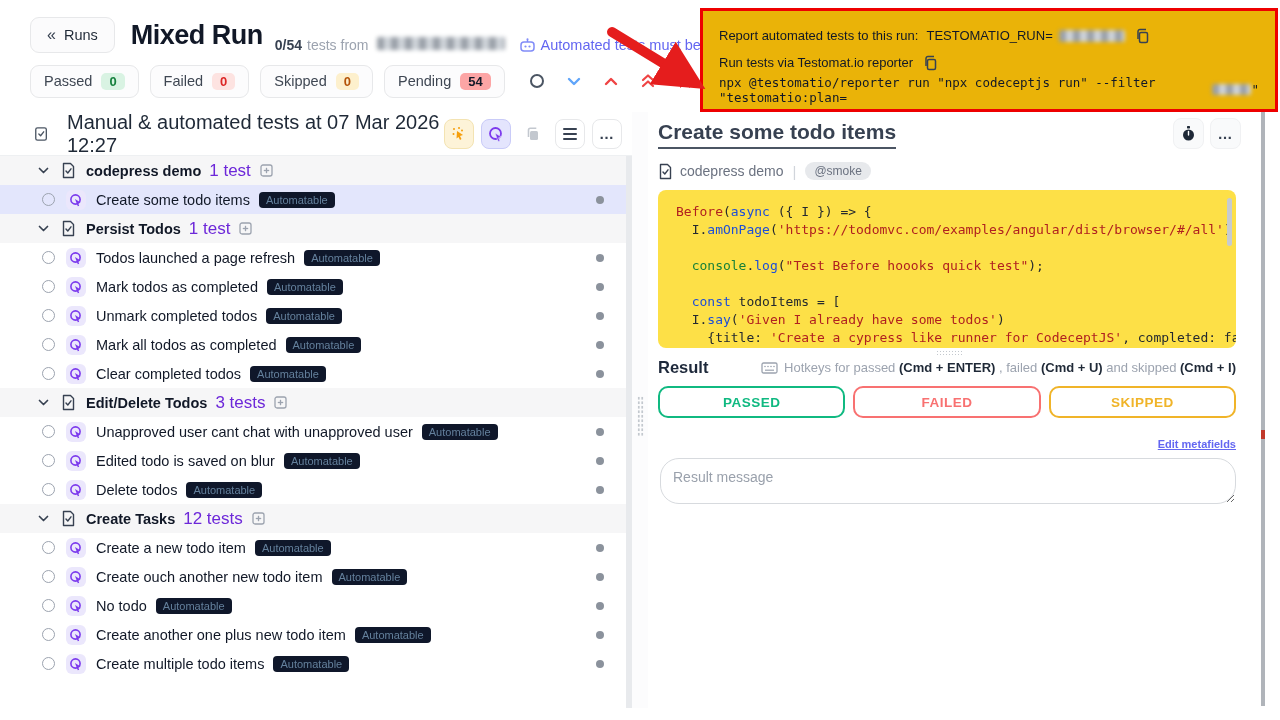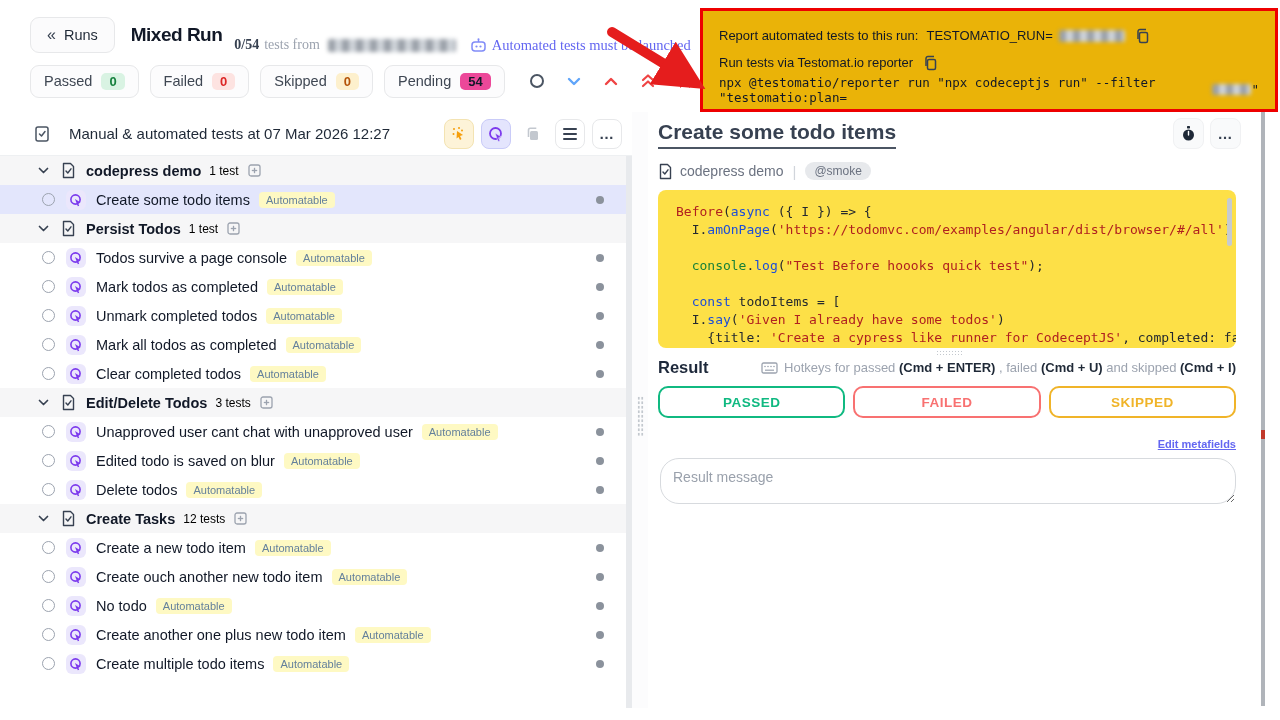--- a/index.html
+++ b/index.html
@@ -5,82 +5,82 @@
   * { margin:0; padding:0; box-sizing:border-box; }
   html,body { width:1280px; height:720px; background:#fff; overflow:hidden;
     font-family:"Liberation Sans", sans-serif; color:#1f2937; }
 
   
   #header-row1 { position:absolute; left:30px; top:14px; height:42px; display:flex; align-items:center; }
   .runs-btn { display:flex; align-items:center; gap:8px; height:36px; padding:0 16px;
     background:#fbfbfc; border:1px solid #e7e8ea; border-radius:9px; font-size:14.5px;
     color:#1f2937; cursor:pointer; }
   .runs-btn .chev { font-size:16px; color:#374151; }
-  .run-title { font-size:19px; font-weight:800; letter-spacing:-.5px; color:#111827; margin-left:16px; }
-  .progress-cluster { display:flex; align-items:center; margin-left:12px; margin-top:20px; font-size:14px;font-family:Liberation Serif, serif; }
+  .run-title { font-size:27px; font-weight:800; letter-spacing:-.5px; color:#111827; margin-left:16px; }
+  .progress-cluster { display:flex; margin-left:12px; margin-top:20px; font-size:14px; }
   .progress-num { font-weight:700; color:#374151; }
   .tests-from { color:#9ca3af; margin-left:5px; }
   .redacted { display:inline-block; height:13px; border-radius:2px; filter:blur(2px);
     background:repeating-linear-gradient(90deg,#9aa0a8 0 7px,#cfd4da 7px 14px); }
   .redact-hdr { width:128px; margin-left:8px; }
   .auto-link { display:flex; align-items:center; gap:5px; margin-left:14px; color:#6366f1;
     font-size:14.5px; cursor:pointer; }
 
   #header-row2 { position:absolute; left:30px; top:64px; height:34px; display:flex; align-items:center; gap:11px; }
   .chip { display:flex; align-items:center; height:33px; padding:0 13px; background:#fcfcfd;
     border:1px solid #e7e8ea; border-radius:9px; cursor:pointer; }
   .chip-label { font-size:14.5px; color:#3f4753; font-weight:500; }
   .chip-count { margin-left:9px; padding:1px 8px; border-radius:5px; font-size:13px; font-weight:600; }
   .count-green { background:#d9f3e3; color:#15803d; }
   .count-red   { background:#fde3e1; color:#dc2626; }
   .count-amber { background:#fdf0cd; color:#b45309; }
-  .count-gray  { background:#ec4899; color:#111827; }
+  .count-gray  { background:#fca5a5; color:#111827; }
   .hicon { display:flex; align-items:center; justify-content:center; width:26px; height:26px; cursor:pointer; }
   .ring { width:14px; height:14px; border:2px solid #4b5563; border-radius:50%; }
   .progress-bar { width:145px; height:15px; background:#68717d; border-radius:8px; margin-left:6px; }
 
   
   #tooltip { position:absolute; left:700px; top:8px; width:578px; height:104px; z-index:5;
     background:#eab308; border:3px solid #ee0000; padding:11px 16px; }
   .tip-line { display:flex; align-items:center; height:27px; font-size:13px; color:#111827; }
   .tip-mono { font-family:"DejaVu Sans Mono", monospace; font-size:12.5px; }
   .copy-ic { margin-left:10px; cursor:pointer; flex:0 0 auto; }
   .redact-tip { width:66px; height:12px; margin-left:6px; }
   #arrow-svg { position:absolute; left:596px; top:24px; z-index:6; pointer-events:none; }
 
   
   #left-panel { position:absolute; left:0; top:112px; width:632px; height:596px; }
   #left-toolbar { position:absolute; left:0; top:0; width:100%; height:44px; display:flex;
     align-items:center; border-bottom:1px solid #eef0f2; }
-  .lt-title { font-size:15px; font-weight:500; color:#1f2937; margin-left:18px; }
+  .lt-title { font-size:20px; font-weight:500; color:#1f2937; margin-left:18px; }
   .lt-buttons { margin-left:auto; margin-right:10px; display:flex; gap:7px; }
   .tbtn { width:30px; height:30px; border-radius:8px; display:flex; align-items:center;
     justify-content:center; border:1px solid #e7e8ea; background:#fff; cursor:pointer; }
   .tbtn-yellow { background:#fdf3d8; border-color:#f3e3b2; }
   .tbtn-purple { background:#e4e5fd; border-color:#c9cbf8; }
   .tbtn-plain  { border-color:transparent; }
   .dots3 { font-size:15px; font-weight:700; color:#374151; letter-spacing:1px; line-height:10px; }
   .hamburger { display:flex; flex-direction:column; gap:3px; }
   .hamburger span { display:block; width:14px; height:2px; background:#374151; border-radius:1px; }
 
   #test-list { position:absolute; left:0; top:44px; width:626px; }
   .row { position:relative; height:29px; display:flex; align-items:center; cursor:pointer; }
   .row-suite { background:#f6f6f7; }
   .row-test  { background:#fff; }
   .row-test.selected { background:#e3e6fc; }
   .suite-chev { margin-left:38px; flex:0 0 auto; }
   .suite-icon { margin-left:12px; flex:0 0 auto; }
   .suite-label { margin-left:10px; font-size:14.5px; font-weight:600; color:#111827; }
-  .suite-count { margin-left:8px; font-size:12px; color:#000000; }
+  .suite-count { margin-left:8px; font-size:17px; color:#6d28d9; }
   .suite-plus { margin-left:9px; flex:0 0 auto; }
   .radio { margin-left:42px; width:13px; height:13px; border:1.6px solid #9ca3af; border-radius:50%; flex:0 0 auto; }
   .atest-icon { margin-left:11px; width:20px; height:20px; border-radius:6px; background:#ebe7fc;
     display:flex; align-items:center; justify-content:center; flex:0 0 auto; }
   .test-label { margin-left:10px; font-size:14.5px; color:#111827; }
-  .badge { margin-left:9px; padding:2px 7px; border-radius:4px; background:#fef9c3;
+  .badge { margin-left:9px; padding:2px 7px; border-radius:4px; background:#0f172a;
     color:#64809c; font-size:11px; }
   .row-dot { position:absolute; right:22px; width:8px; height:8px; border-radius:50%; background:#8b929c; }
   #left-scroll { position:absolute; right:0; top:44px; width:6px; height:552px; background:#e8eaed; }
 
   
   #divider { position:absolute; left:632px; top:112px; width:16px; height:596px; background:#fcfcfd; cursor:col-resize; }
   #divider .grip { position:absolute; left:5px; top:284px; width:7px; height:40px;
     background-image:radial-gradient(#c3c8ce 1px, transparent 1.1px); background-size:3.5px 4.5px; }
 
   
@@ -325,21 +325,21 @@
   </div>
 
   <div class="row row-test">
     <div class="radio"></div>
     <div class="atest-icon">
       <svg width="14" height="14" viewBox="0 0 14 14">
         <circle cx="6.5" cy="6.5" r="4.6" fill="none" stroke="#7c3aed" stroke-width="1.6"></circle>
         <path d="M6 6 L11.5 9.4 L9 10 L10.2 12.8 L8.8 13.3 L7.7 10.6 Z" fill="#7c3aed"></path>
       </svg>
     </div>
-    <span class="test-label">Todos survive a page console</span>
+    <span class="test-label">Todos launched a page refresh</span>
     <span class="badge">Automatable</span>
     <span class="row-dot"></span>
   </div>
 
 
   <div class="row row-test">
     <div class="radio"></div>
     <div class="atest-icon">
       <svg width="14" height="14" viewBox="0 0 14 14">
         <circle cx="6.5" cy="6.5" r="4.6" fill="none" stroke="#7c3aed" stroke-width="1.6"></circle>

